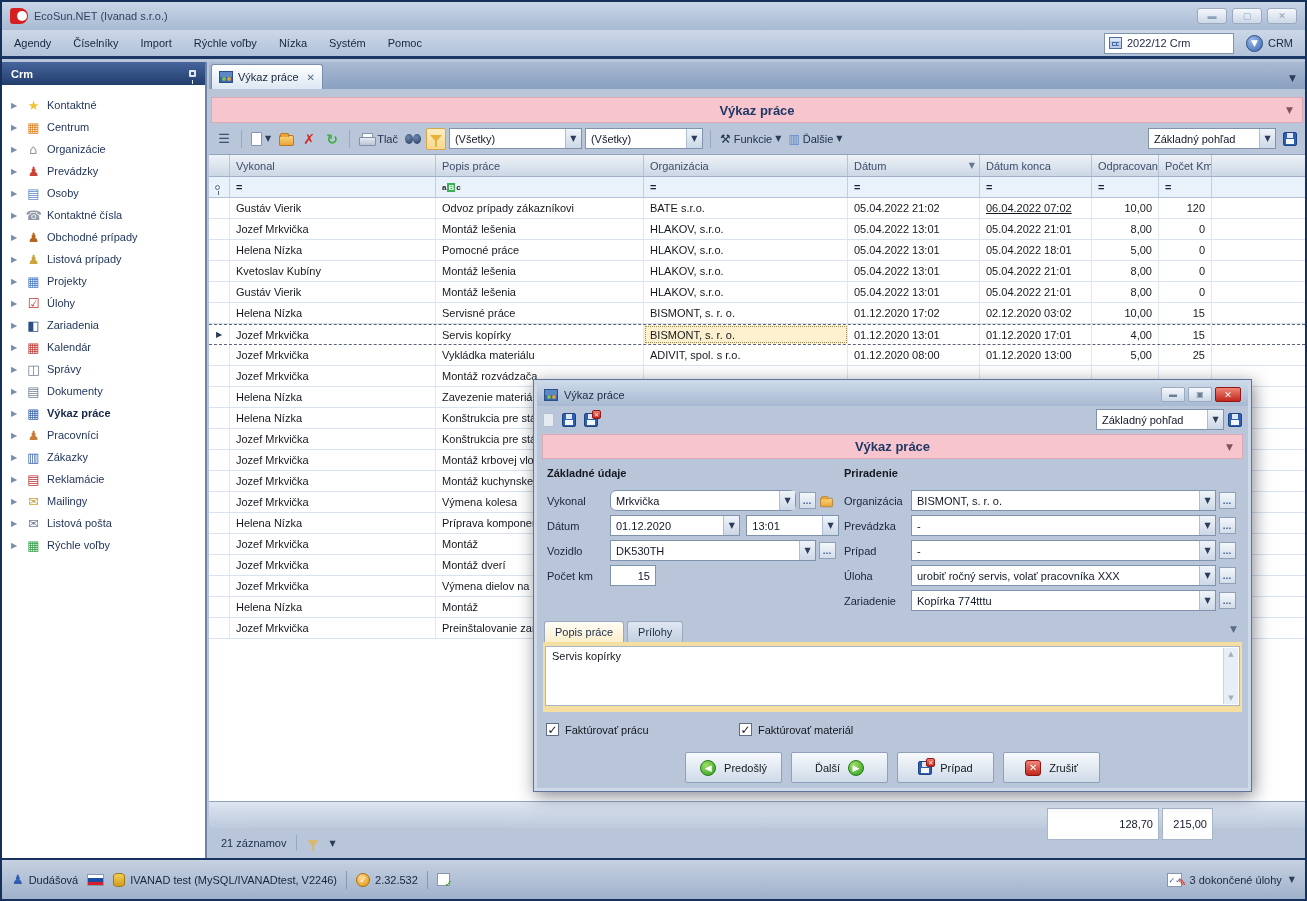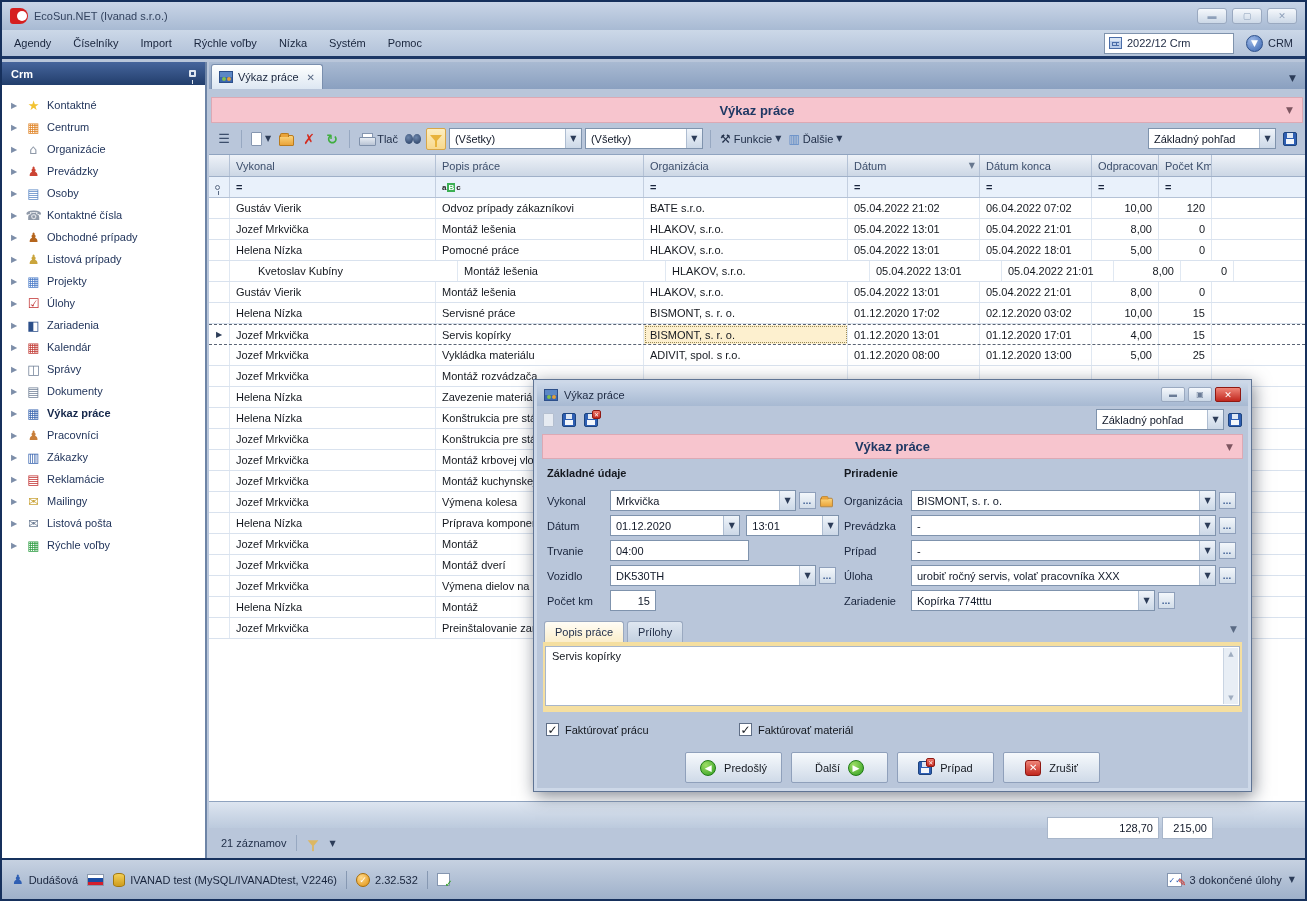--- a/index.html
+++ b/index.html
@@ -96,21 +96,21 @@
   .g-row { height:21px; border-bottom:1px solid #d9e2ee; background:#fff; }
   .g-row.selected { border-top:1px dashed #5a6474; border-bottom:1px dashed #5a6474; height:21px; }
   .g-cell { border-right:1px solid #e0e8f2; padding:0 6px; display:flex; align-items:center; white-space:nowrap; overflow:hidden; color:#14181f; }
   .g-cell.num { justify-content:flex-end; }
   .g-cell.focus { background:#fdf0cf; outline:1px dotted #9b8c5a; outline-offset:-2px; }
   .row-ind { color:#2c3c58; font-size:8px; padding:0 2px; justify-content:center; }
   .mini-pin { width:5px; height:5px; border:1px solid #5a6a84; border-radius:50%; position:relative; }
   .mini-pin::after { content:""; position:absolute; left:2px; top:5px; width:1px; height:4px; background:#5a6a84; }
 
   .g-footer { height:27px; background:linear-gradient(#dde5f0,#bccadd); border-top:1px solid #8fa3bf; position:relative; flex:0 0 auto; }
-  .total-box { position:absolute; top:15px; height:22px; background:#fff; border:1px solid #a8b6ca; display:flex; align-items:center; justify-content:flex-end; padding:0 5px; color:#101828; }
+  .total-box { position:absolute; top:6px; height:32px; background:#fff; border:1px solid #a8b6ca; display:flex; align-items:center; justify-content:flex-end; padding:0 5px; color:#101828; }
 
   .records-bar { height:30px; display:flex; align-items:center; padding:0 12px; gap:10px; color:#22304a; flex:0 0 auto; }
   .rsep { width:1px; height:16px; background:#97a8c1; }
   .funnel-sm { transform:scale(.9); opacity:.75; }
 
   
   .statusbar { position:absolute; left:0; right:0; bottom:0; height:41px; background:linear-gradient(#c6d1e1,#9fb1ca); border-top:2px solid #17325e; display:flex; align-items:center; padding:0 10px; gap:9px; }
   .sb-item { display:flex; align-items:center; gap:5px; color:#18243c; }
   .sb-sep { width:1px; height:18px; background:#8698b2; }
   .user-ico { color:#2f5fb3; font-size:13px; }
@@ -409,21 +409,21 @@
           <span class="g-fcell" style="width: 67px;">=</span>
           <span class="g-fcell" style="width: 53px;">=</span>
         </div>
       <div id="grid-rows">
           <div class="g-row-line g-row">
             <span class="g-cell row-ind ico" style="width: 21px;"></span>
             <span class="g-cell" style="width: 206px;">Gustáv Vierik</span>
             <span class="g-cell" style="width: 208px;">Odvoz prípady zákazníkovi</span>
             <span class="g-cell" style="width: 204px;">BATE s.r.o.</span>
             <span class="g-cell" style="width: 132px;">05.04.2022 21:02</span>
-            <span class="g-cell" style="width: 112px;">06.04.2022 07:02</span>
+            <span class="g-cell" style="width: 112px; text-decoration: underline;">06.04.2022 07:02</span>
             <span class="g-cell num" style="width: 67px;">10,00</span>
             <span class="g-cell num" style="width: 53px;">120</span>
           </div>
           <div class="g-row-line g-row">
             <span class="g-cell row-ind ico" style="width: 21px;"></span>
             <span class="g-cell" style="width: 206px;">Jozef Mrkvička</span>
             <span class="g-cell" style="width: 208px;">Montáž lešenia</span>
             <span class="g-cell" style="width: 204px;">HLAKOV, s.r.o.</span>
             <span class="g-cell" style="width: 132px;">05.04.2022 13:01</span>
             <span class="g-cell" style="width: 112px;">05.04.2022 21:01</span>
@@ -435,21 +435,21 @@
             <span class="g-cell" style="width: 206px;">Helena Nízka</span>
             <span class="g-cell" style="width: 208px;">Pomocné práce</span>
             <span class="g-cell" style="width: 204px;">HLAKOV, s.r.o.</span>
             <span class="g-cell" style="width: 132px;">05.04.2022 13:01</span>
             <span class="g-cell" style="width: 112px;">05.04.2022 18:01</span>
             <span class="g-cell num" style="width: 67px;">5,00</span>
             <span class="g-cell num" style="width: 53px;">0</span>
           </div>
           <div class="g-row-line g-row">
             <span class="g-cell row-ind ico" style="width: 21px;"></span>
-            <span class="g-cell" style="width: 206px; margin-left: 22px;">Kvetoslav Kubíny</span>
+            <span class="g-cell" style="width: 206px;">Kvetoslav Kubíny</span>
             <span class="g-cell" style="width: 208px;">Montáž lešenia</span>
             <span class="g-cell" style="width: 204px;">HLAKOV, s.r.o.</span>
             <span class="g-cell" style="width: 132px;">05.04.2022 13:01</span>
             <span class="g-cell" style="width: 112px;">05.04.2022 21:01</span>
             <span class="g-cell num" style="width: 67px;">8,00</span>
             <span class="g-cell num" style="width: 53px;">0</span>
           </div>
           <div class="g-row-line g-row">
             <span class="g-cell row-ind ico" style="width: 21px;"></span>
             <span class="g-cell" style="width: 206px;">Gustáv Vierik</span>
@@ -689,41 +689,37 @@
     <div class="dlg-banner">
       <span>Výkaz práce</span>
       <span class="banner-caret ico">▼</span>
     </div>
 
     <div class="dlg-form">
       <div class="fcol fcol-left">
         <div class="sec-title">Základné údaje</div>
         <div class="f-row">
           <span class="f-label">Vykonal</span>
-          <span class="combo" style="width:186px;">
+          <span class="combo" style="width:186px;border-radius:6px;">
             <span class="combo-text">Mrkvička</span>
               <span class="combo-btn ico">▼</span>
           </span>
           <span class="dots-btn">…</span>
           <span class="folder-ico mini-folder"></span>
         </div>
         <div class="f-row">
           <span class="f-label">Dátum</span>
           <span class="combo" style="width:135px;">
             <span class="combo-text">01.12.2020</span>
               <span class="combo-btn ico">▼</span>
           </span>
           <span class="combo" style="width:96px;margin-left:6px;">
             <span class="combo-text">13:01</span>
               <span class="combo-btn ico">▼</span>
           </span>
-        </div>
-        <div class="f-row">
-          <span class="f-label">Trvanie</span>
-          <span class="f-input" style="width:139px;">04:00</span>
         </div>
         <div class="f-row">
           <span class="f-label">Vozidlo</span>
           <span class="combo" style="width:206px;">
             <span class="combo-text">DK530TH</span>
               <span class="combo-btn ico">▼</span>
           </span>
           <span class="dots-btn">…</span>
         </div>
         <div class="f-row">
@@ -761,21 +757,21 @@
         <div class="f-row">
           <span class="f-label">Úloha</span>
           <span class="combo" style="width:305px;">
             <span class="combo-text">urobiť ročný servis, volať pracovníka XXX</span>
               <span class="combo-btn ico">▼</span>
           </span>
           <span class="dots-btn">…</span>
         </div>
         <div class="f-row">
           <span class="f-label">Zariadenie</span>
-          <span class="combo" style="width:244px;gap:36px;">
+          <span class="combo" style="width:305px;gap:36px;">
             <span class="combo-text">Kopírka 774tttu</span>
               <span class="combo-btn ico">▼</span>
           </span>
           <span class="dots-btn">…</span>
         </div>
       </div>
     </div>
 
     <div class="dlg-tabs">
       <span class="dtab active">Popis práce</span>

